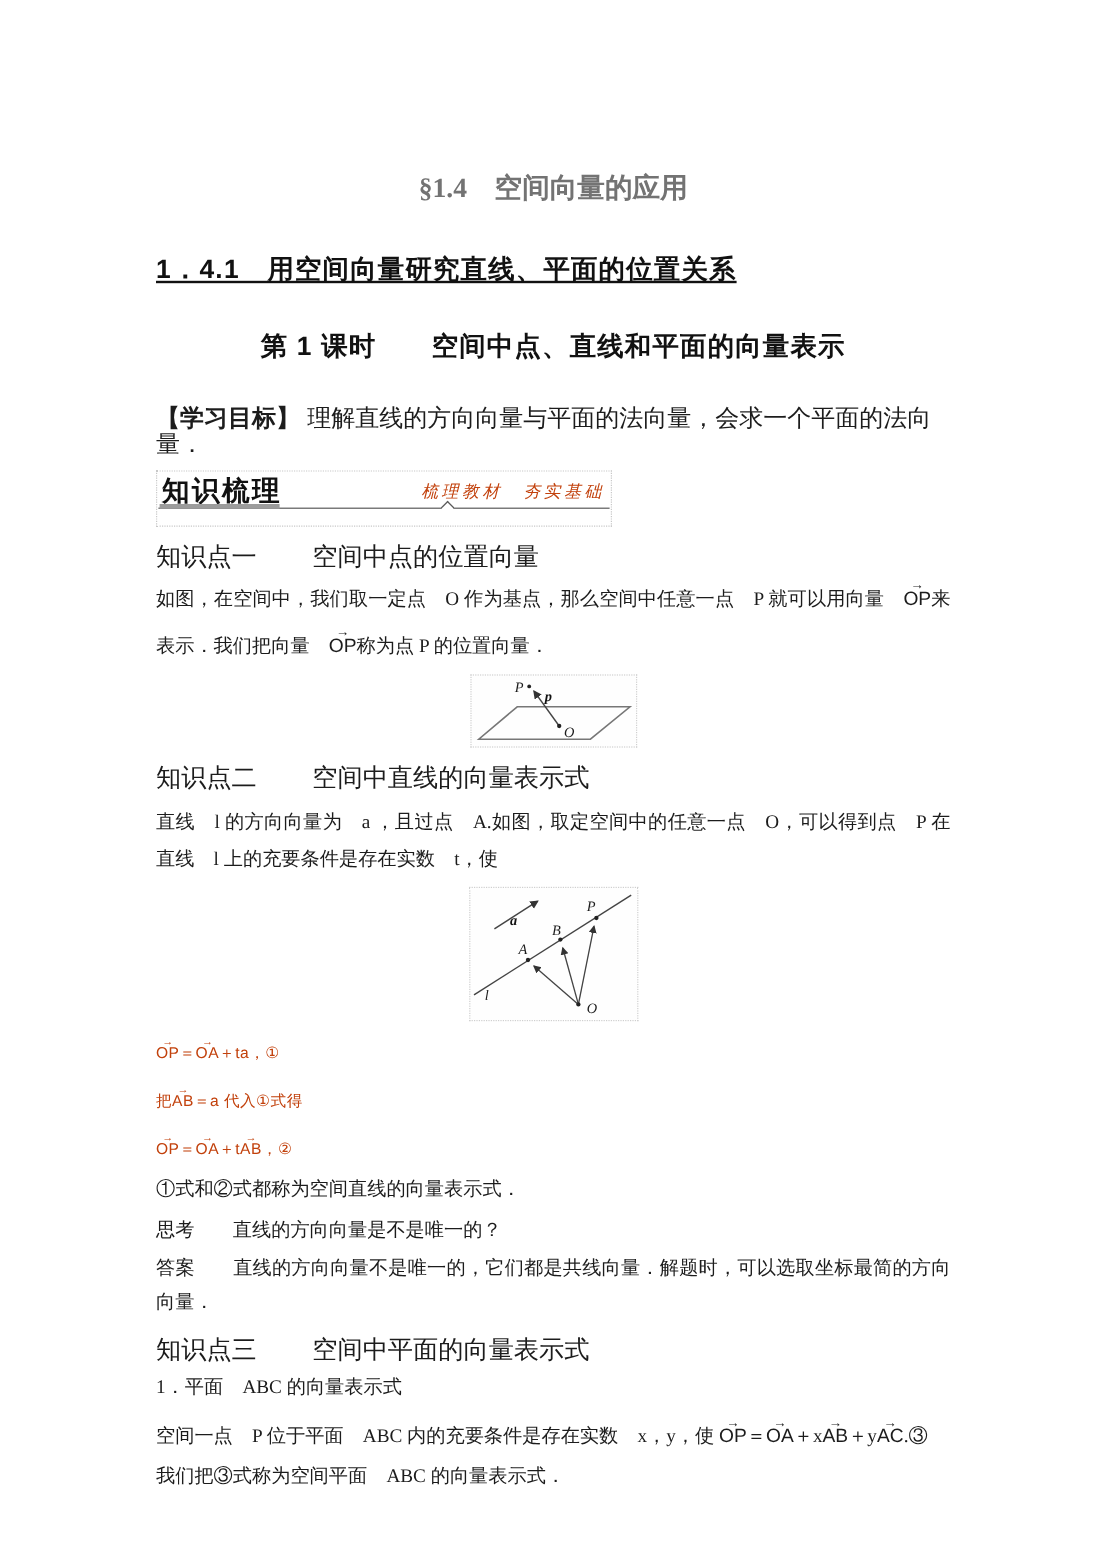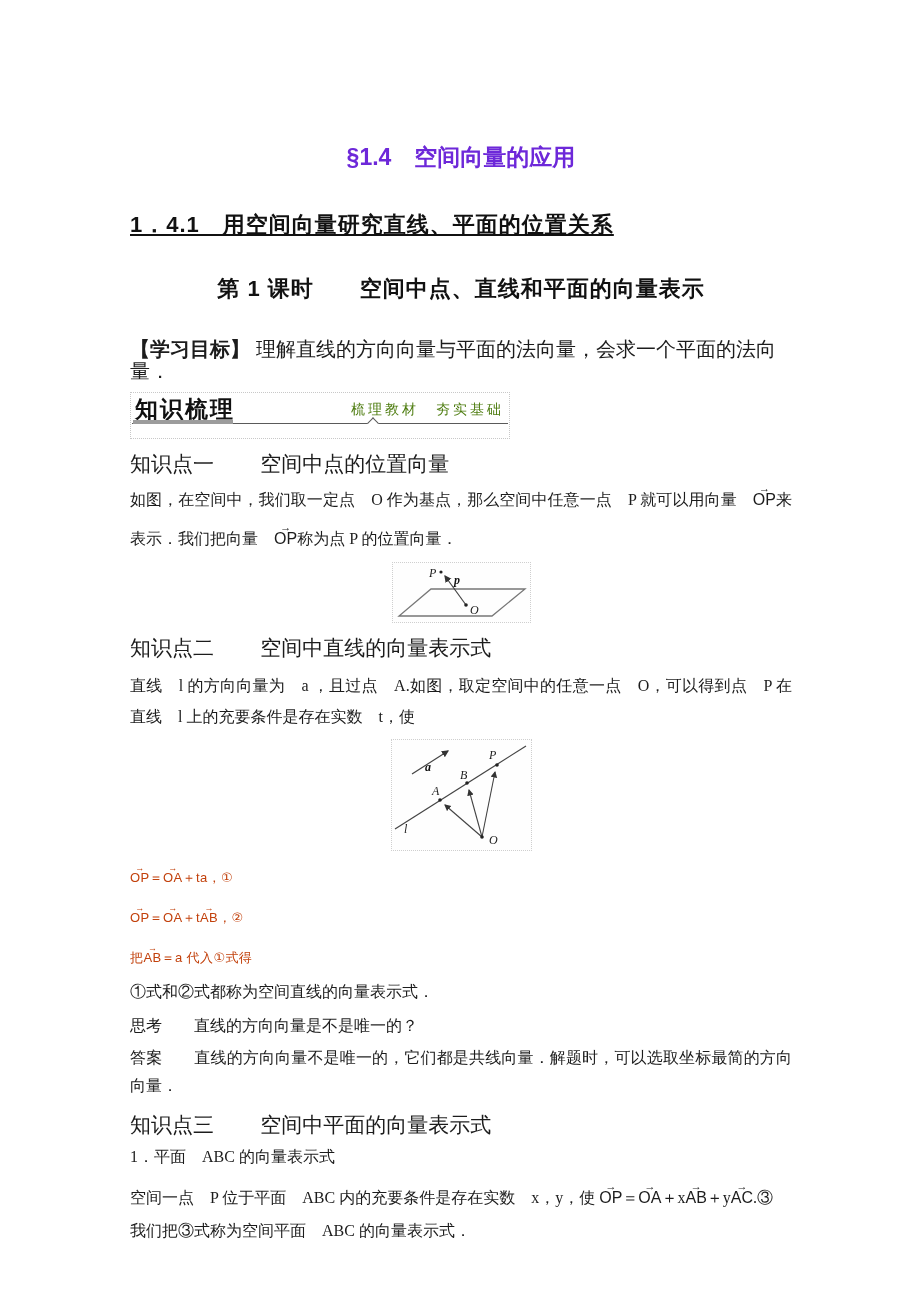--- a/index.html
+++ b/index.html
@@ -8,22 +8,22 @@
     font-family:"Liberation Serif","DejaVu Serif",serif;
     color:#1c1c1c;
     -webkit-font-smoothing:antialiased;
   }
   .page { position:relative; width:920px; height:1303px; overflow:hidden; background:#fff; }
   .content { position:absolute; left:130px; top:0; width:662px; }
 
   
   .h-title {
     margin:144px 0 0 0; text-align:center;
-    font-family:Liberation Sans, sans-serif;
-    font-weight:bold; font-size:23px; line-height:26px; color:#6d28d9;
+    font-family:Liberation Serif, serif;
+    font-weight:bold; font-size:23px; line-height:26px; color:#737373;
   }
   .h-sub {
     margin:42px 0 0 0; text-align:left;
     font-family:"Liberation Sans","DejaVu Sans",sans-serif;
     font-weight:bold; font-size:22px; line-height:26px; color:#111;
     letter-spacing:1px;
     text-decoration:underline;
   }
   .h-lesson {
     margin:38px 0 12px 0; text-align:center;
@@ -40,21 +40,21 @@
     position:relative; margin-top:10px; width:380px; height:47px;
     border:1px dotted #c8c8c8; box-sizing:border-box; background:#fff;
   }
   .kb-title {
     position:absolute; left:4px; top:1px;
     font-family:"Liberation Sans","DejaVu Sans",sans-serif;
     font-weight:bold; font-size:23px; letter-spacing:2px; color:#111;text-align:center;
   }
   .kb-tagline {
     position:absolute; right:5px; top:8px;
-    font-size:14px; letter-spacing:3px; color:#4d7c0f;
+    font-style:italic; font-size:14px; letter-spacing:3px; color:#c2410c;
   }
   .kb-rule { position:absolute; left:1px; right:1px; top:30px; height:1px; background:#5a5a5a; }
   .kb-rule-thick { position:absolute; left:1px; top:-3px; width:100px; height:4px; background:#9c9c9c; }
   .kb-notch {
     position:absolute; left:237px; top:-4px; width:7px; height:7px;
     background:#fff; border-left:1px solid #5a5a5a; border-top:1px solid #5a5a5a;
     transform:rotate(45deg);
   }
 
   .kp-heading { margin-top:14px; font-size:21px; line-height:22px; }
@@ -173,22 +173,22 @@
           <text x="12" y="93" class="fl">l</text>
           <text x="40" y="55" class="fl">A</text>
           <text x="68" y="39" class="fl">B</text>
           <text x="97" y="19" class="fl">P</text>
           <text x="97" y="104" class="fl">O</text>
         </svg>
       </span>
     </div>
 
     <div class="eq"><span class="vec">OP</span><span>＝</span><span class="vec">OA</span><span>＋ta，①</span></div>
+    <div class="eq"><span>把</span><span class="vec">AB</span><span>＝a 代入①式得</span></div>
     <div class="eq"><span class="vec">OP</span><span>＝</span><span class="vec">OA</span><span>＋t</span><span class="vec">AB</span><span>，②</span></div>
-    <div class="eq"><span>把</span><span class="vec">AB</span><span>＝a 代入①式得</span></div>
 
     <div class="eq-note">①式和②式都称为空间直线的向量表示式．</div>
 
     <div class="qa think">
       <span class="qa-label">思考</span><span>直线的方向向量是不是唯一的？</span>
     </div>
 
     <div class="qa answer">
       <span class="qa-label">答案</span><span>直线的方向向量不是唯一的，它们都是共线向量．解题时，可以选取坐标最简的方向向量．</span>
     </div>

